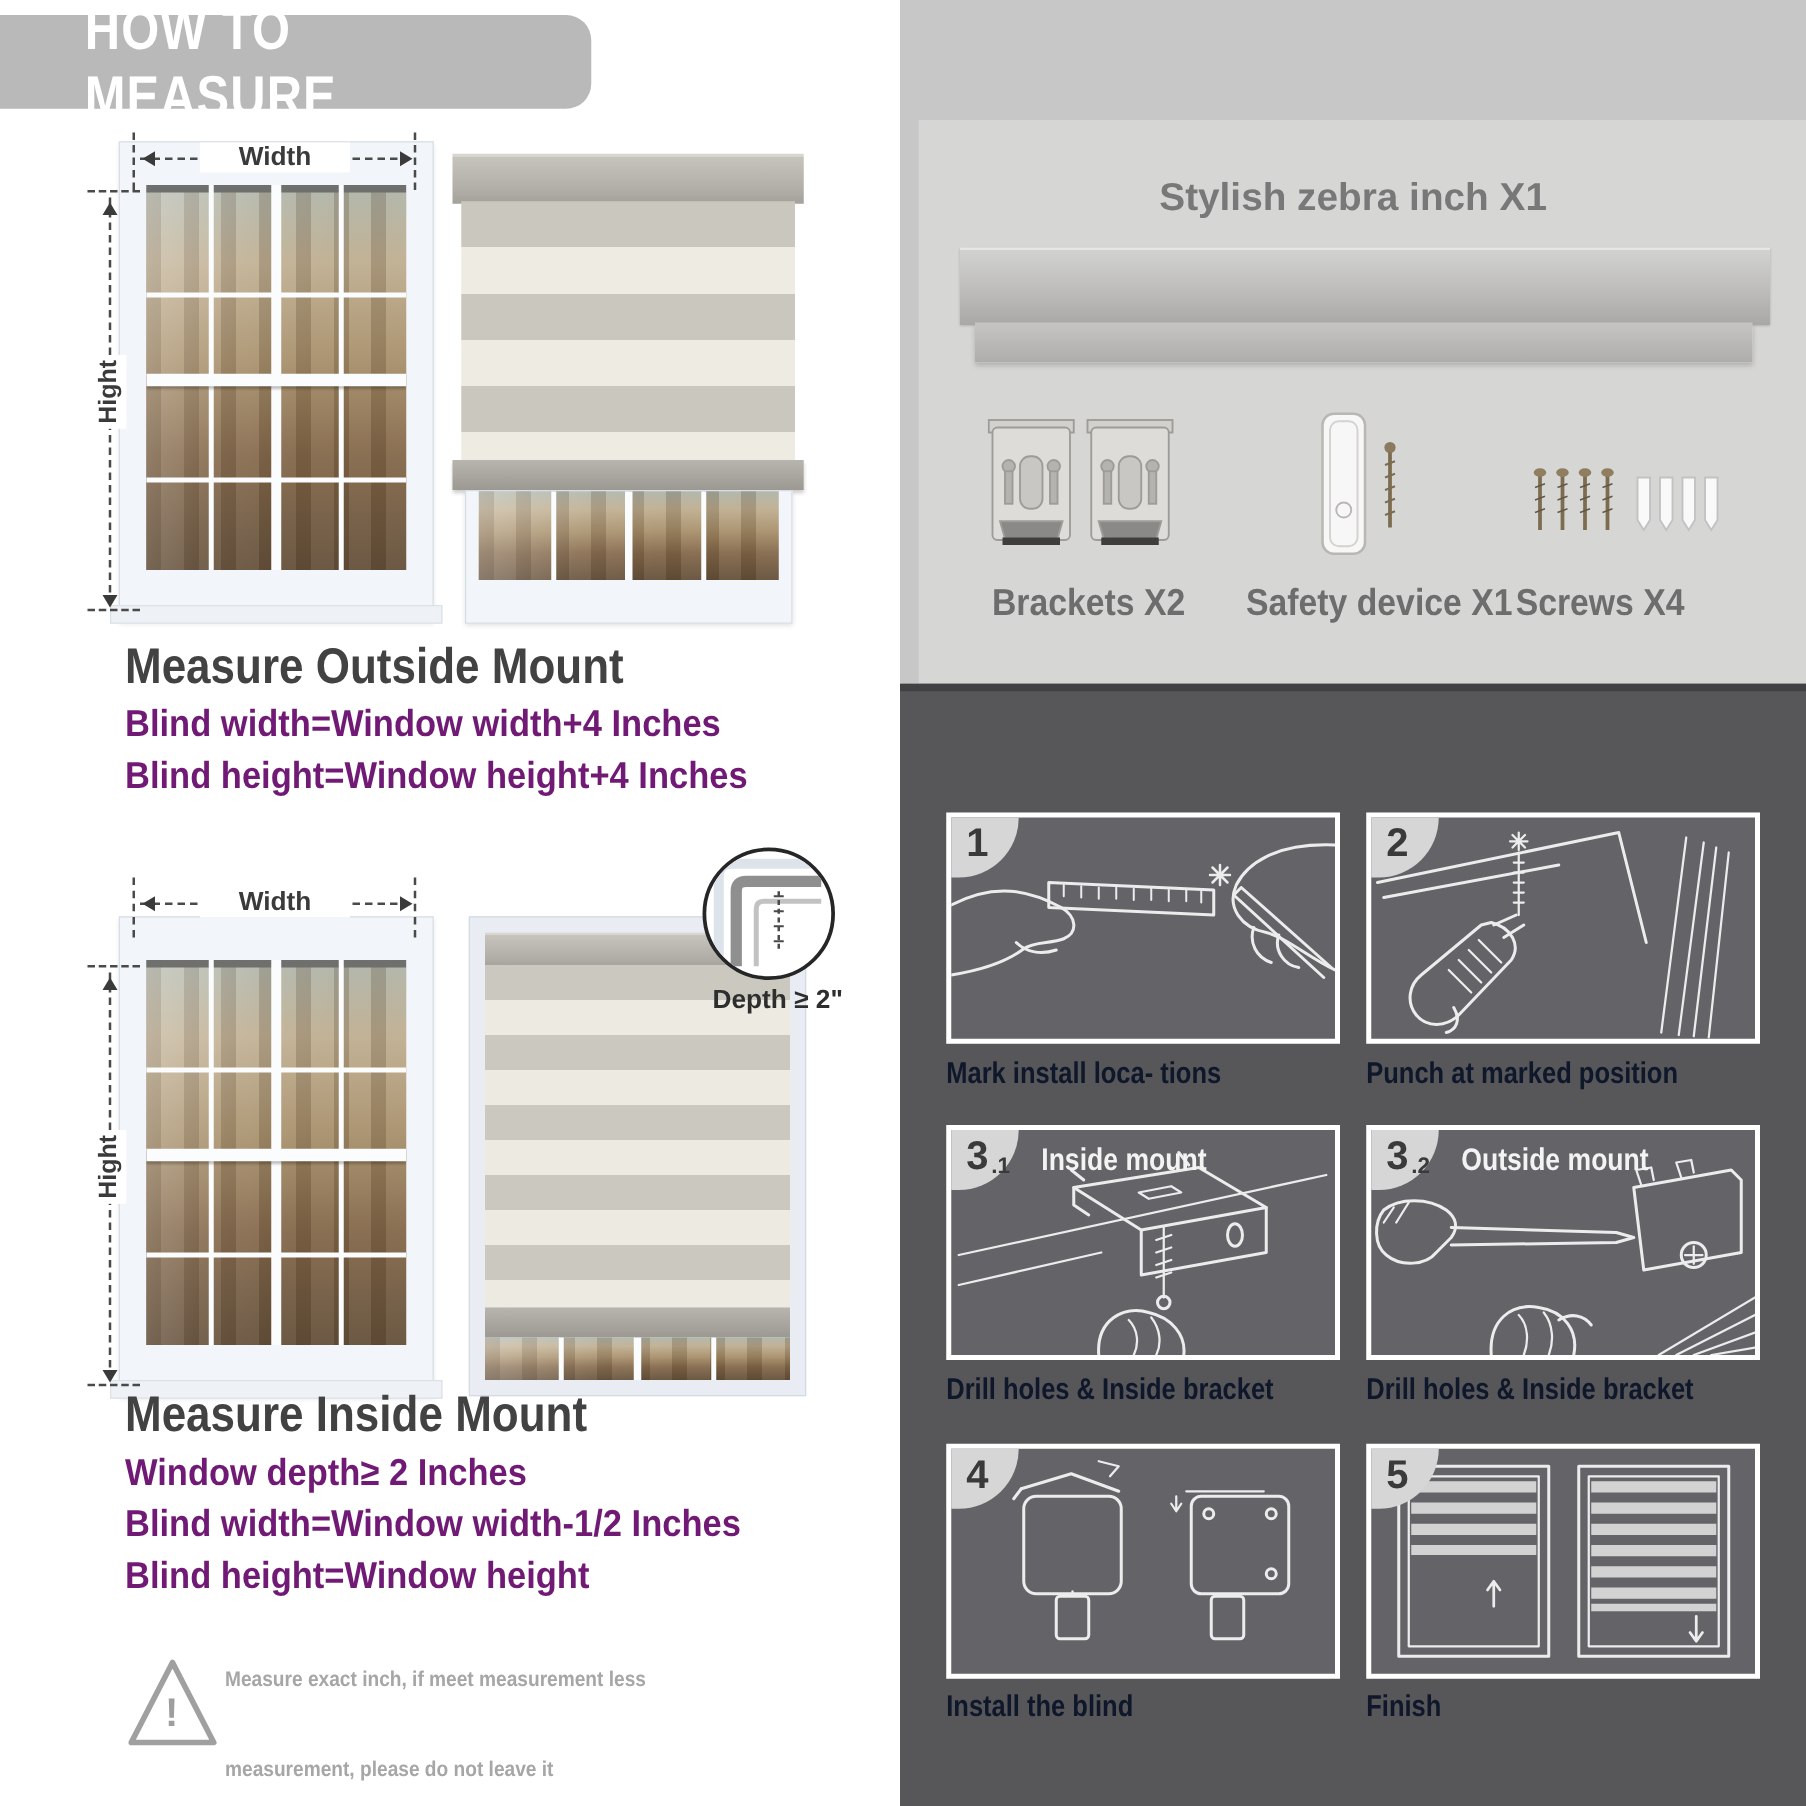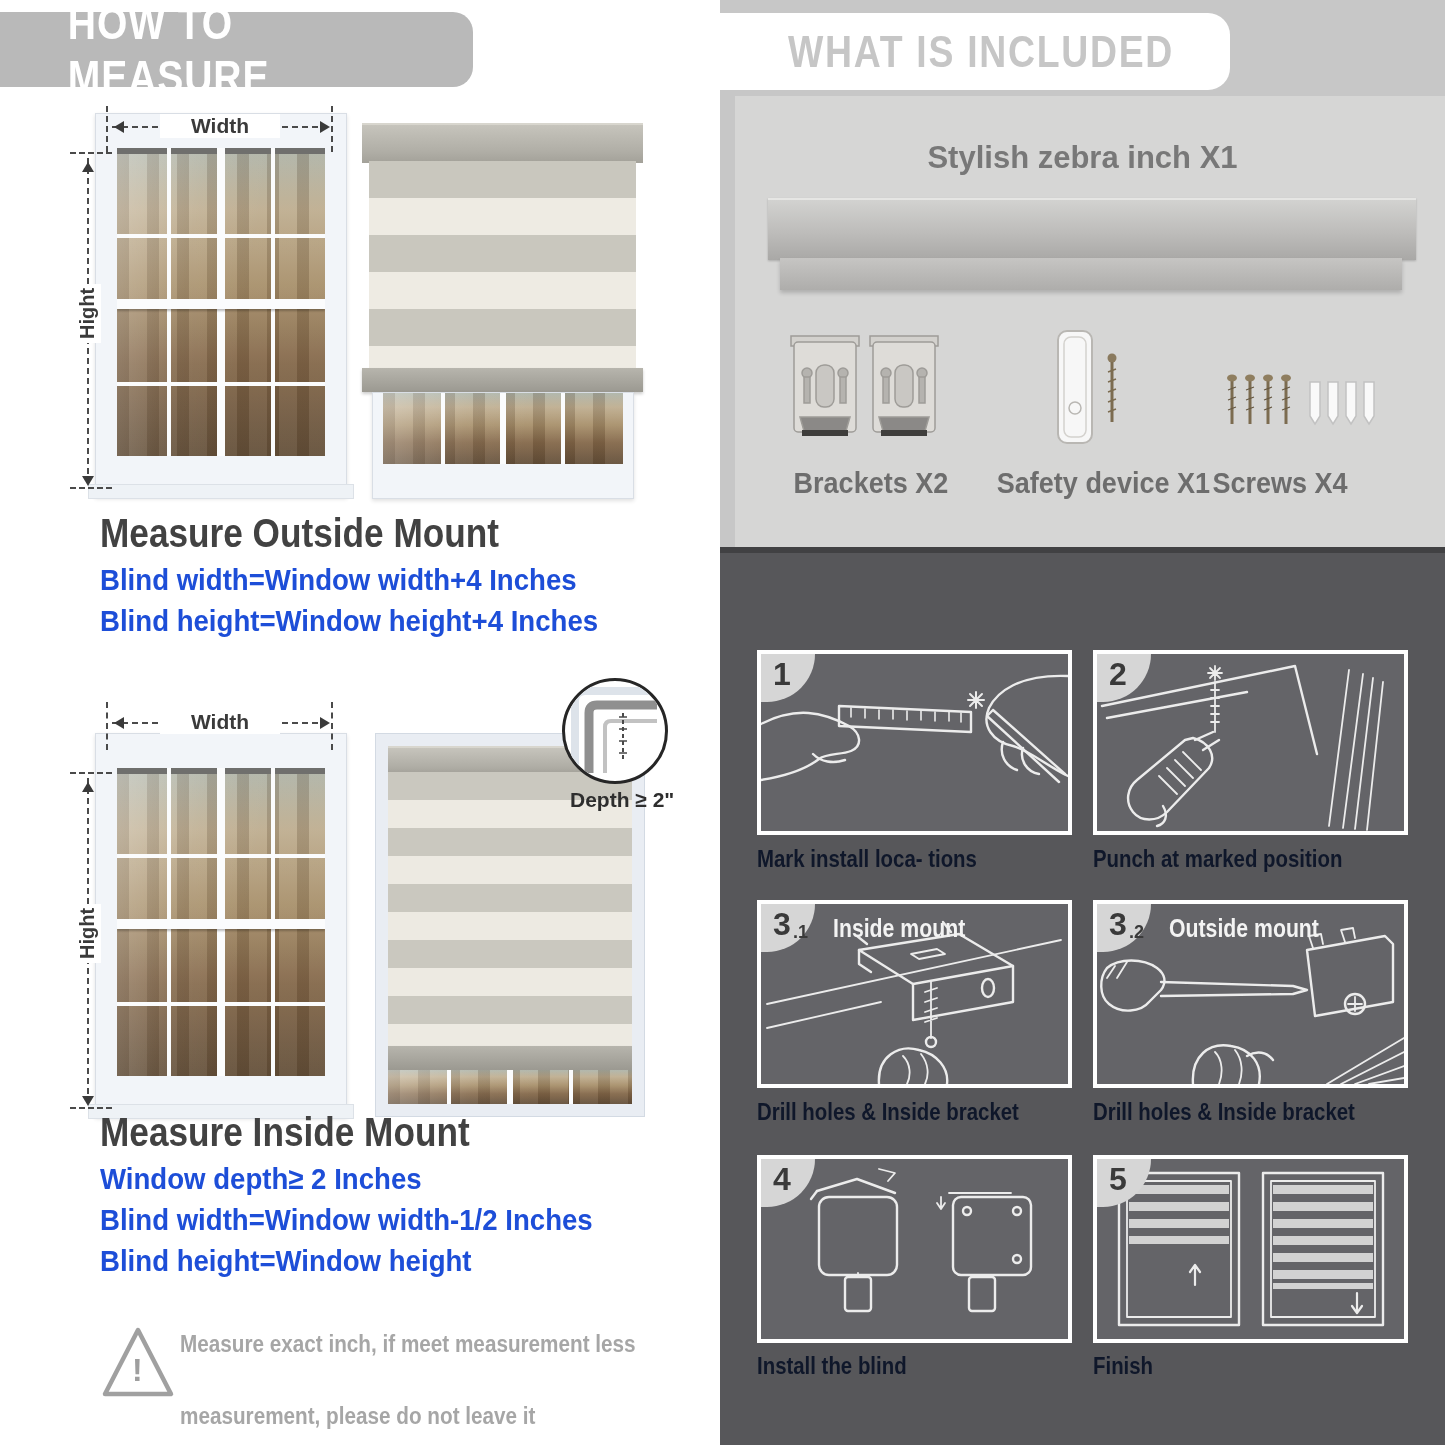--- a/index.html
+++ b/index.html
@@ -9,21 +9,21 @@
   .sx{display:inline-block;transform-origin:left center;white-space:nowrap;}
   .sxc{display:inline-block;transform-origin:center center;white-space:nowrap;}
 
   
   .banner-left{left:0;top:12px;width:473px;height:75px;background:#b9b9b9;
                border-radius:0 20px 20px 0;display:flex;align-items:center;}
   .banner-left span{color:#fff;font-weight:bold;font-size:46px;letter-spacing:1px;margin-left:35px;
                     transform:scaleX(.85);}
   .sec-title{font-weight:bold;font-size:40px;color:#424242;}
   .sec-title span{transform:scaleX(.88);}
-  .body-line{font-weight:bold;font-size:30px;color:#1d4ed8;}
+  .body-line{font-weight:bold;font-size:30px;color:#701a75;}
   .body-line span{transform:scaleX(.92);}
 
   
   .winframe{background:#f2f5f9;border:1px solid #d9dee5;box-shadow:0 2px 4px rgba(0,0,0,.12);}
   .glass{position:absolute;left:21px;right:21px;top:34px;bottom:40px;overflow:hidden;}
   .bldg{background:
     linear-gradient(100deg, rgba(255,255,255,.30) 0%, rgba(255,255,255,.06) 35%, rgba(255,255,255,0) 60%),
     repeating-linear-gradient(90deg, rgba(60,42,25,.18) 0 12px, rgba(255,255,255,.05) 12px 30px),
     linear-gradient(180deg,#aeb4a9 0%,#bfae90 20%,#a8906b 45%,#84684a 70%,#64503a 100%);}
   .shadetop{position:absolute;left:0;right:0;top:0;height:6px;background:#6f6f6d;}
@@ -41,21 +41,21 @@
   .mlabel{position:absolute;font-weight:bold;font-size:21px;color:#3a3a3a;background:#fff;text-align:center;}
   .mlabel-rot{position:absolute;font-weight:bold;font-size:20px;color:#3a3a3a;background:#fff;
               transform:rotate(-90deg);transform-origin:center;padding:2px 4px;}
 
   
   .cassette{position:absolute;background:linear-gradient(180deg,#c6c4bc 0%,#b0aea6 70%,#a3a199 100%);
             border-top:2px solid #d8d6ce;}
   .zstripes{position:absolute;background:repeating-linear-gradient(180deg,#c9c7be 0 37px,#eeebe3 37px 74px);}
   .zrail{position:absolute;background:linear-gradient(180deg,#b7b5ad 0%,#9b9991 100%);box-shadow:0 2px 3px rgba(0,0,0,.2);}
 
-  .note-line{font-weight:bold;font-size:23px;color:#a6a6a6;line-height:36px;}
+  .note-line{font-weight:bold;font-size:17px;color:#a6a6a6;line-height:36px;}
   .note-line span{transform:scaleX(.9);}
 
   
   .inc-section{left:720px;top:0;width:725px;height:547px;background:#c7c7c7;}
   .inc-panel{left:735px;top:96px;width:710px;height:451px;background:#d6d6d5;}
   .banner-right{left:720px;top:13px;width:510px;height:77px;background:#ffffff;border-radius:0 22px 22px 0;
                 display:flex;align-items:center;}
   .banner-right span{color:#c6c6c6;font-weight:bold;font-size:44px;letter-spacing:2px;margin-left:34px;transform:scaleX(.85);}
   .inc-title{left:720px;top:140px;width:725px;text-align:center;font-weight:bold;font-size:31px;color:#787878;}
   .headrail{left:768px;top:198px;width:648px;height:60px;
@@ -217,23 +217,20 @@
   </div>
   <div class="abs note-line" style="left:180px;top:1326px;">
     <span class="sx">Measure exact inch, if meet measurement less</span>
   </div>
   <div class="abs note-line" style="left:180px;top:1398px;">
     <span class="sx">measurement, please do not leave it</span>
   </div>
 
   <div class="abs inc-section"></div>
   <div class="abs inc-panel"></div>
-  <div class="abs banner-right">
-    <span>WHAT IS INCLUDED</span>
-  </div>
 
   <div class="abs inc-title">
     <span class="sxc">Stylish zebra inch X1</span>
   </div>
   <div class="abs headrail"></div>
   <div class="abs headrail-lip"></div>
 
   <div class="abs" style="left:790px;top:333px;width:150px;height:112px;">
     <svg width="150" height="112" viewBox="0 0 150 112">
       <g stroke="#9e9c98" stroke-width="1.5">

